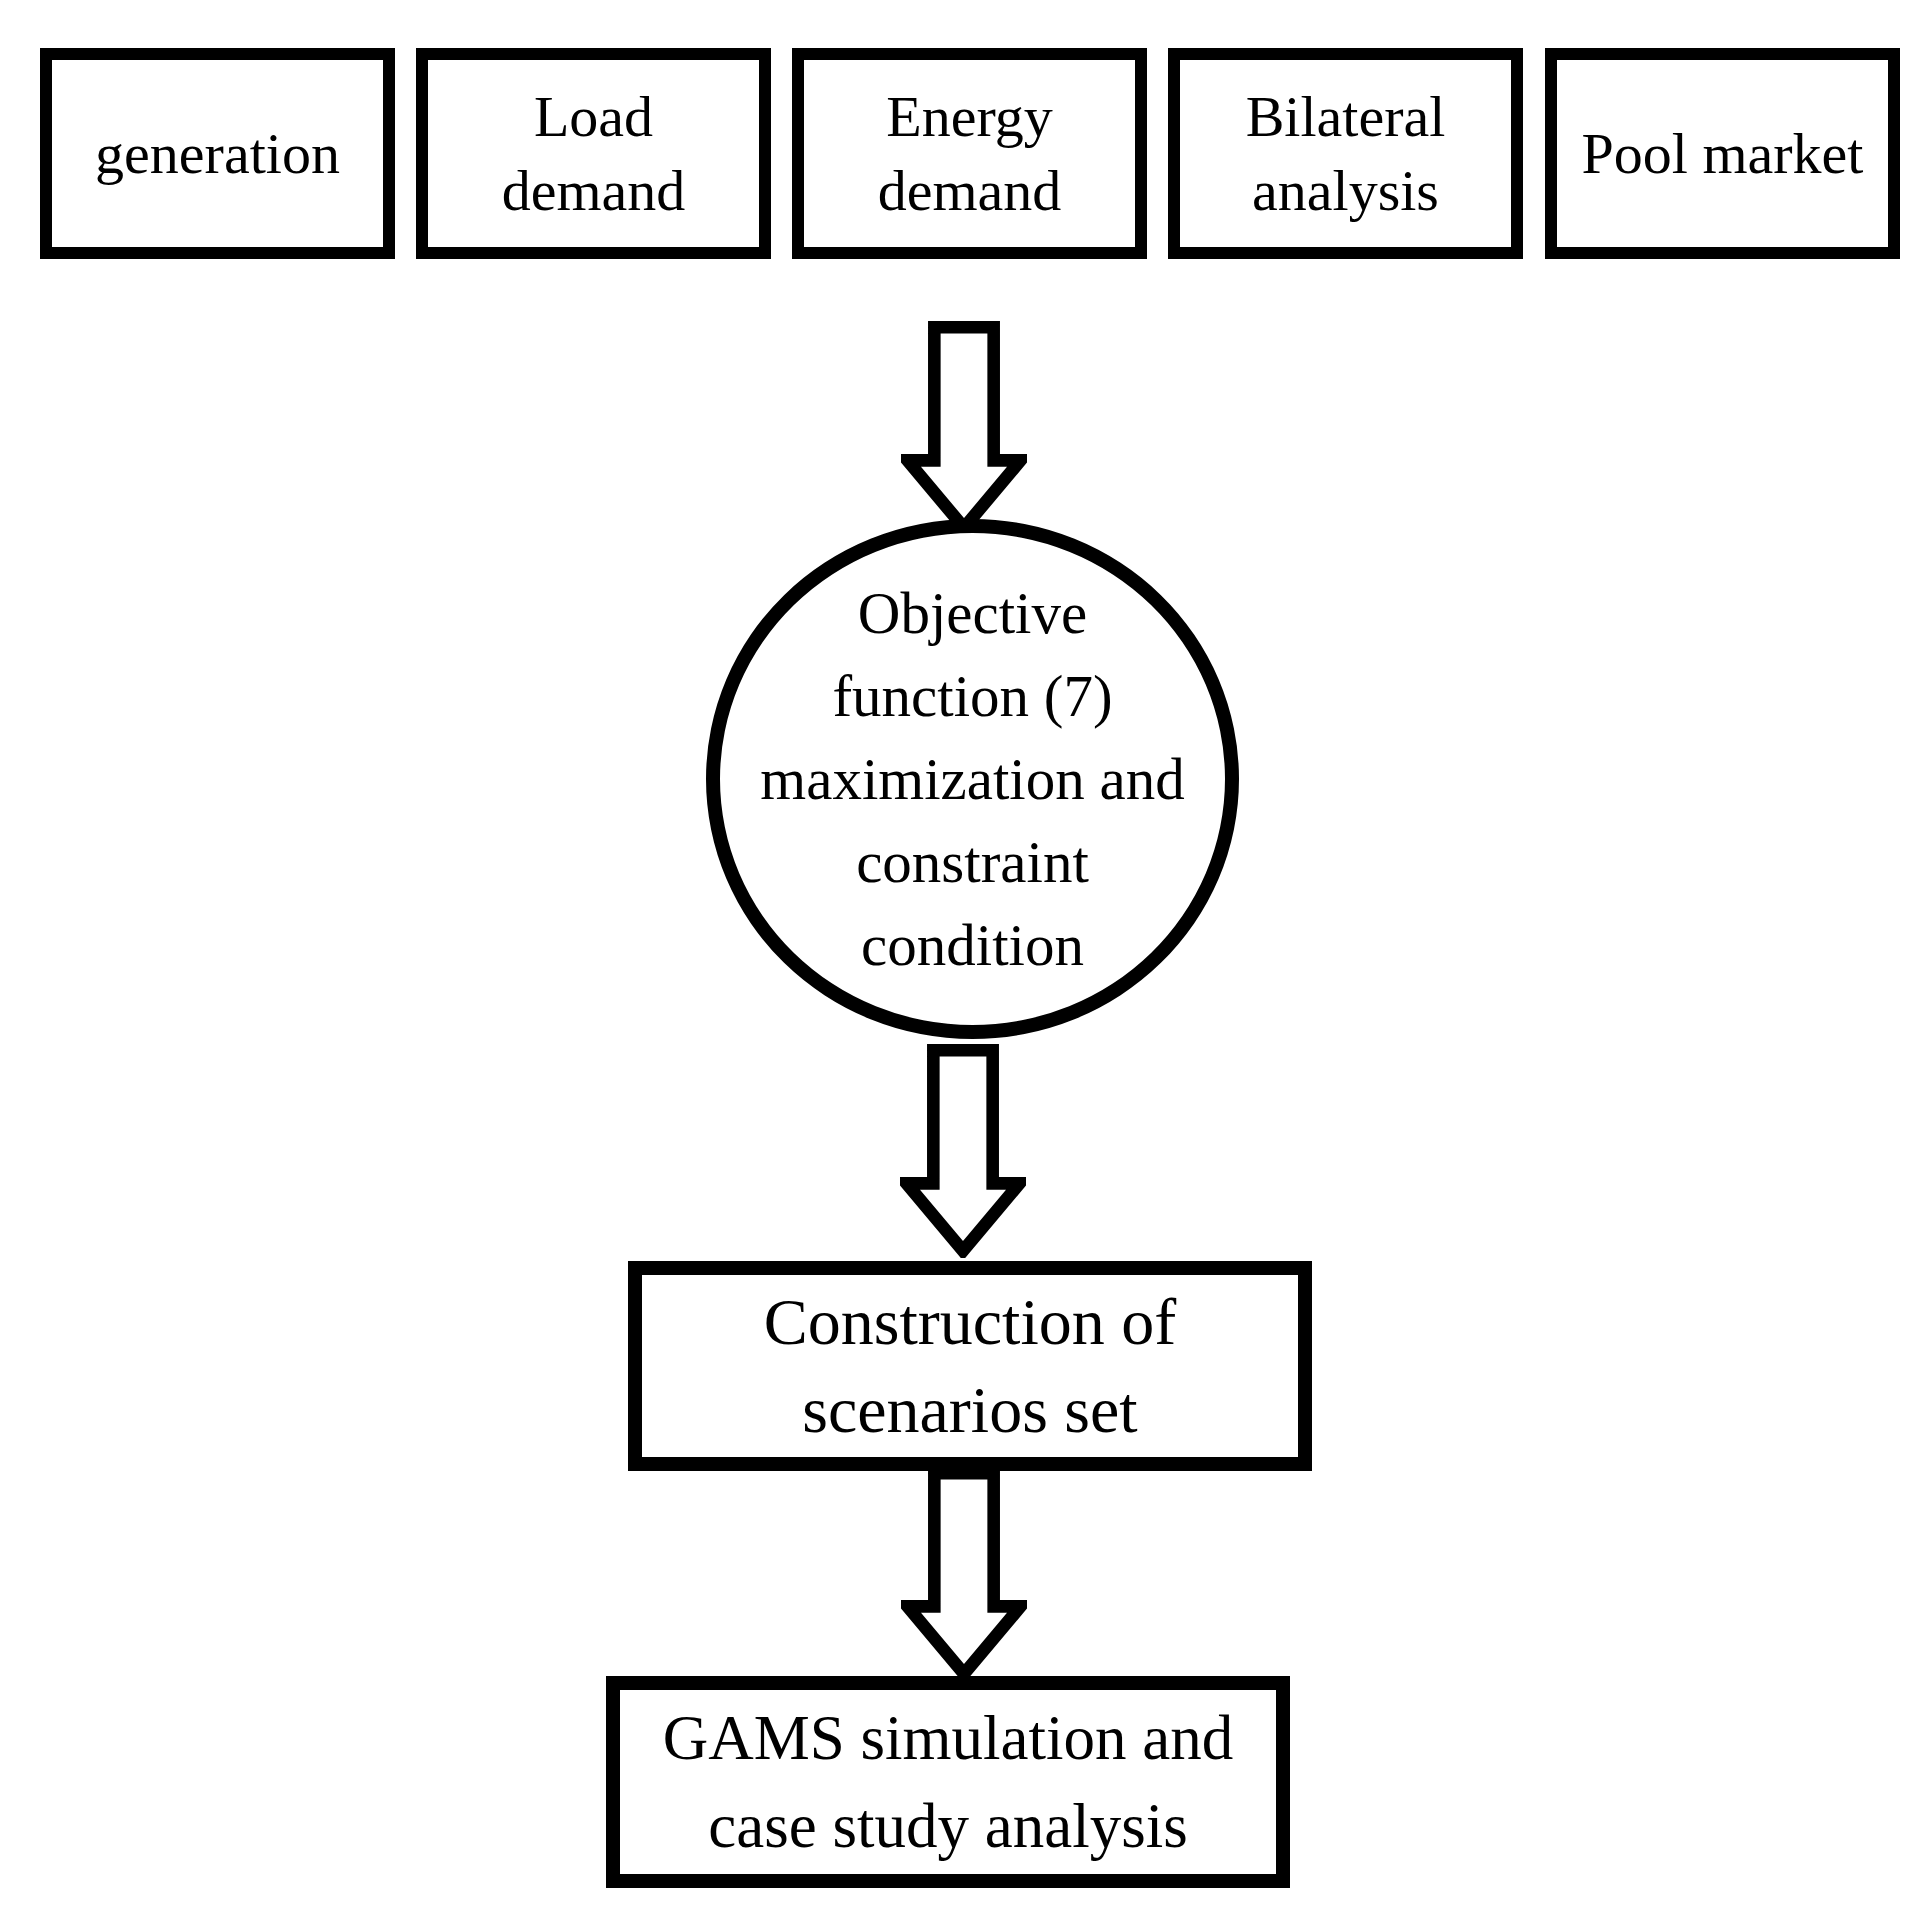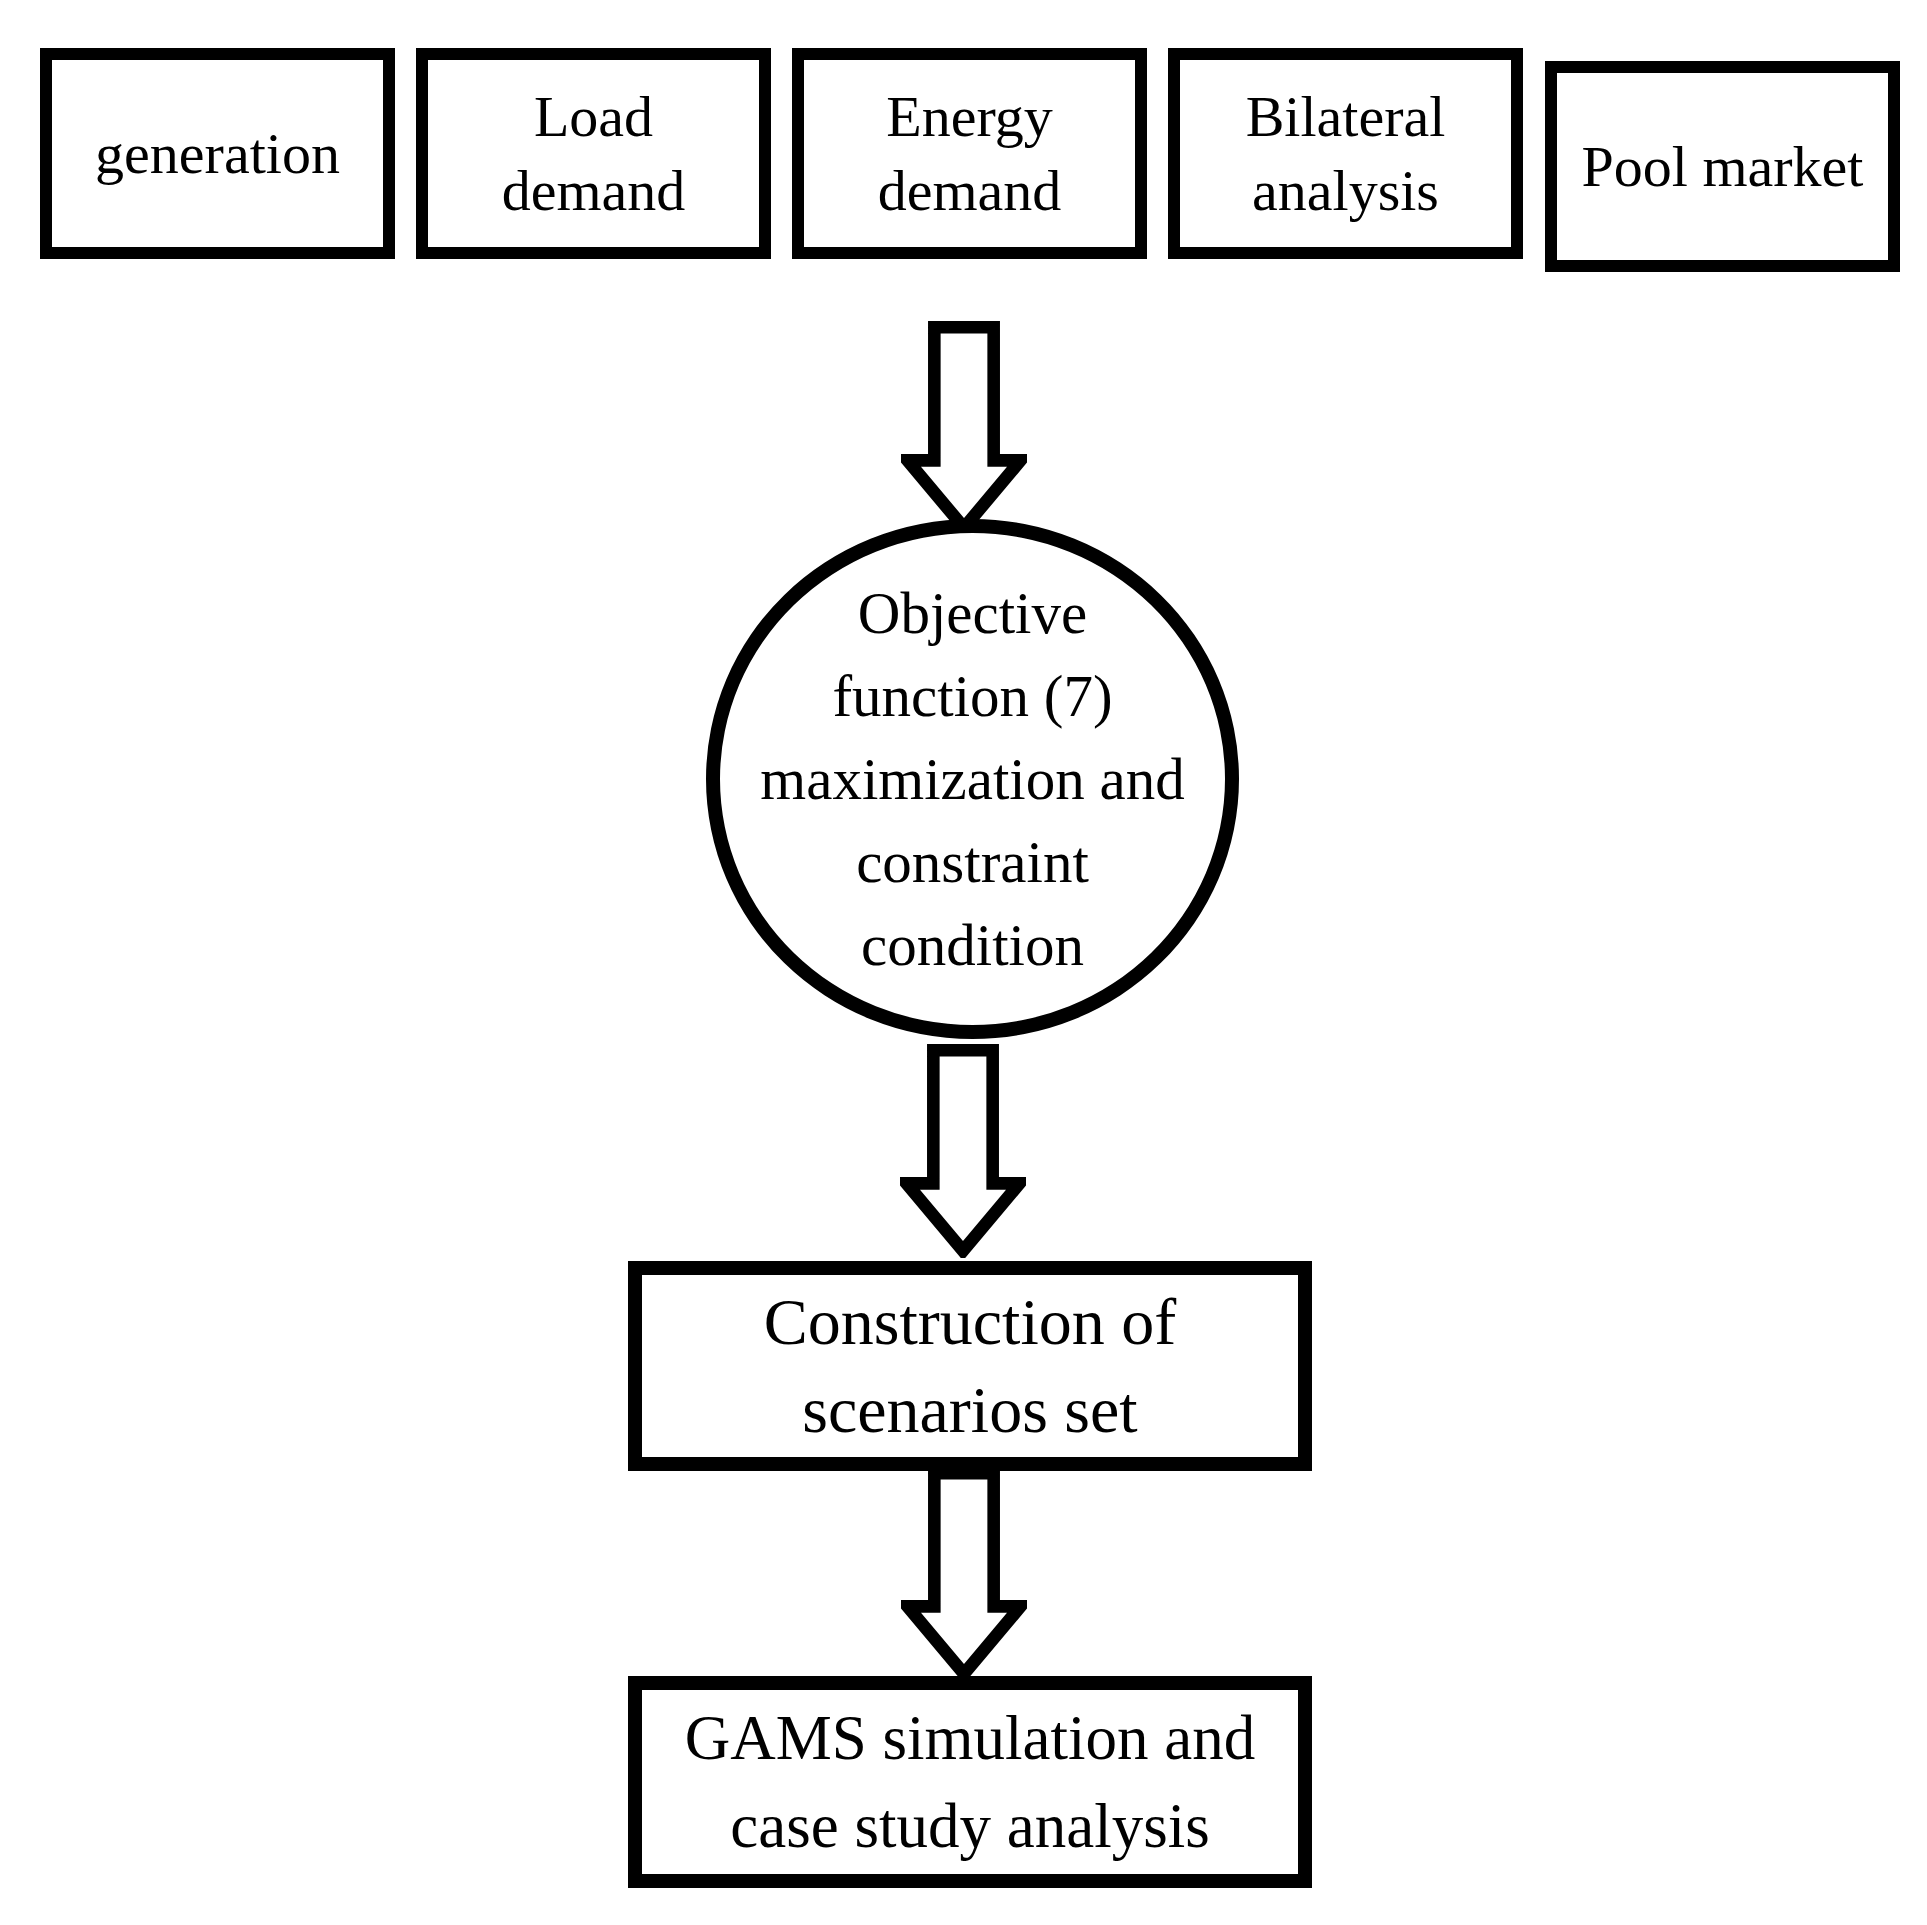--- a/index.html
+++ b/index.html
@@ -15,29 +15,29 @@
     border:12.6px solid var(--stroke,#000);
     background:var(--fill,#fff);
     display:flex; align-items:center; justify-content:center;
     text-align:center; white-space:pre-line;
   }
   .top-box { top:48px; height:211px; width:355px; font-size:58px; line-height:74px; }
   #box-generation { left:40px; }
   #box-load-demand { left:416px; }
   #box-energy-storage { left:792px; }
   #box-bilateral-contracts { left:1168px; }
-  #box-pool-market { left:1545px;margin-top:13px; }
+  #box-pool-market { left:1545px; }
   #circle-objective {
     left:706px; top:519px; width:533px; height:520px;
     border-width:14.4px; border-radius:50%;
     font-size:59px; line-height:83px;
   }
   #box-construction { left:628px; top:1261px; width:684px; height:210px;
     border-width:14.4px; font-size:66px; line-height:88px; }
-  #box-gams { left:628px; top:1676px; width:684px; height:212px;
+  #box-gams { left:606px; top:1676px; width:684px; height:212px;
     border-width:14.4px; font-size:63px; line-height:88px; }
   .arrow { position:absolute; width:126px; height:214px; }
   .arrow polygon {
     fill:var(--fill,#fff); stroke:var(--stroke,#000);
     stroke-width:14; stroke-linejoin:miter;
   }
   #arrow-1 { left:901px; top:321px; }
   #arrow-2 { left:900px; top:1044px; }
   #arrow-3 { left:901px; top:1467px; }
 </style>

